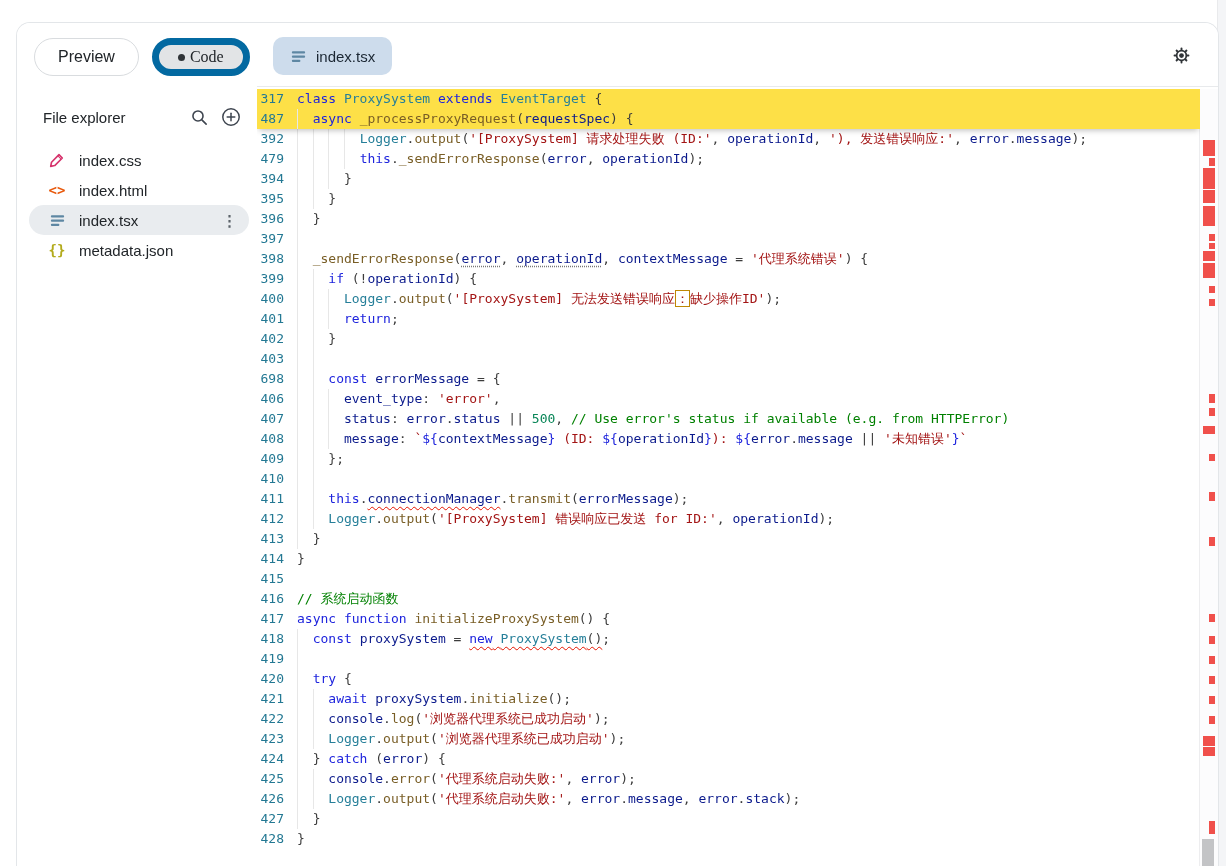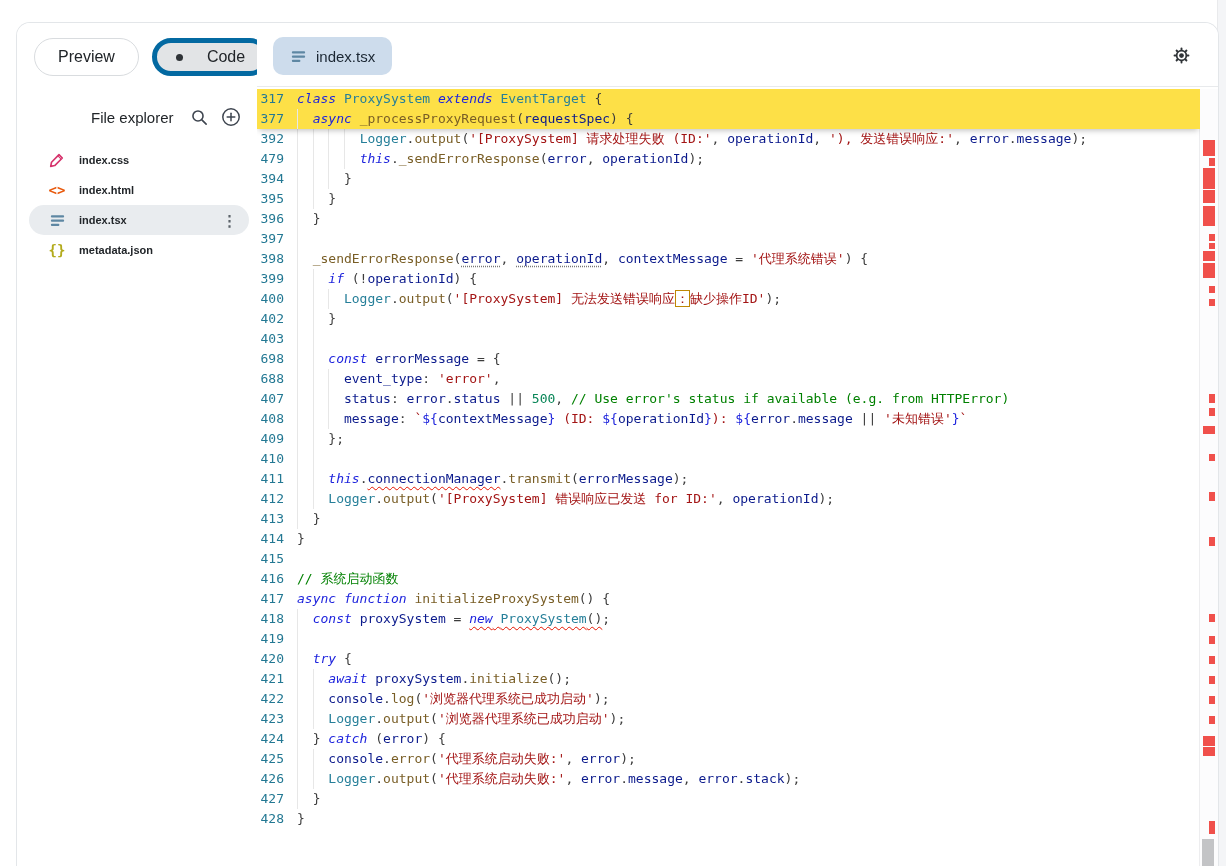--- a/index.html
+++ b/index.html
@@ -17,36 +17,36 @@
     background:#fff;border:1px solid #e3e6e9;border-bottom:none;
     border-radius:14px 14px 0 0;overflow:hidden;}
 
   
   .sidebar{position:absolute;left:0;top:0;bottom:0;width:240px;
     border-right:1px solid #e8eaed;background:#fff;}
   .btnrow{position:absolute;left:17px;top:15px;display:flex;gap:13px;}
   .btn{height:38px;border-radius:19px;display:flex;align-items:center;
     font-size:16px;color:#212529;box-sizing:border-box;cursor:pointer;}
   .btn-preview{background:#fff;border:1px solid #d9dcdf;padding:0 23px;}
-  .btn-code{background:var(--c-codebtn,#e2e4e6);border:5px solid #0369a1;padding:0 19px;gap:24px;}
+  .btn-code{background:var(--c-codebtn,#e2e4e6);border:7px solid #0369a1;padding:0 19px;gap:5px;font-family:Liberation Serif, serif;}
   .dot{width:7px;height:7px;border-radius:50%;background:#2f3337;}
 
   .fx-head{position:absolute;left:26px;right:10px;top:80px;height:28px;
-    display:flex;align-items:center;margin-left:48px;}
+    display:flex;align-items:center;}
   .fx-title{font-size:15px;color:#212529;flex:1;}
   .icon-btn{width:32px;height:28px;display:flex;align-items:center;
     justify-content:center;color:#3f4650;cursor:pointer;}
 
   .fx-list{position:absolute;left:12px;right:8px;top:122px;}
   .frow{height:30px;display:flex;align-items:center;border-radius:15px;
     padding:0 12px 0 18px;box-sizing:border-box;cursor:pointer;}
   .frow.sel{background:var(--c-selfile,#e9ecef);}
   .ficon{width:20px;display:flex;justify-content:center;align-items:center;margin-right:12px;}
   .ficon .glyph{font-family:"DejaVu Sans Mono",monospace;font-weight:bold;font-size:14px;}
-  .fname{font-size:11px;color:#212529;flex:1;font-weight:bold;}
+  .fname{font-size:15px;color:#212529;flex:1;}
   .kebab{color:#5c636a;font-size:15px;font-weight:bold;line-height:1;}
 
   
   .editorpane{position:absolute;left:240px;right:0;top:0;bottom:0;background:#fff;}
   .tabbar{position:absolute;left:0;right:0;top:0;height:63px;border-bottom:1px solid #e8eaec;}
   .tab{position:absolute;left:16px;top:14px;height:38px;border-radius:10px;
     background:var(--c-tab,#cddcec);display:flex;align-items:center;gap:9px;
     padding:0 17px;cursor:pointer;}
   .tab-label{font-size:15px;color:#1b2733;}
   .gear-btn{position:absolute;right:26px;top:21px;width:22px;height:22px;
@@ -56,21 +56,21 @@
     font-family:"DejaVu Sans Mono",monospace;font-size:13px;background:#fff;overflow:hidden;}
   .codebody{position:absolute;left:0;right:0;top:40px;}
   .sticky{position:absolute;left:0;right:0;top:0;height:40px;background:#fde047;
     box-shadow:0 3px 6px -2px rgba(0,0,0,0.28);z-index:2;}
   .crow{display:flex;height:20px;line-height:20px;}
   .lnum{flex:none;width:27px;text-align:right;margin-right:13px;
     color:var(--c-lnum,#237893);}
   .ccode{flex:1;position:relative;white-space:pre;color:#3c3c3c;}
   .iguide{position:absolute;top:0;bottom:0;width:1px;background:#e7e7e7;}
 
-  .tk-k{color:var(--c-kw,#1e24dd);font-style:italic;}
+  .tk-k{color:var(--c-kw,#1e24dd);}
   .tk-te{color:var(--c-kw,#1e24dd);}
   .tk-t{color:var(--c-type,#267f99);}
   .tk-f{color:var(--c-fn,#795e26);}
   .tk-v{color:var(--c-var,#0b1a8c);text-align:center;}
   .tk-s{color:var(--c-str,#a31515);}
   .tk-c{color:var(--c-com,#008000);}
   .tk-n{color:var(--c-num,#098658);}
   .tk-p{color:#3c3c3c;}
   .m-sqr{text-decoration-line:underline;text-decoration-style:wavy;
     text-decoration-color:#e51400;text-decoration-thickness:1px;text-underline-offset:3px;}
@@ -217,33 +217,37 @@
           </div>
           <div class="crow">
             <span class="lnum">399</span>
             <span class="ccode"><span class="iguide" style="left: 0ch;"></span><span class="iguide" style="left: 2ch;"></span>    <span class="tk-k">if</span><span class="tk-p"> (!</span><span class="tk-v">operationId</span><span class="tk-p">) {</span></span>
           </div>
           <div class="crow">
             <span class="lnum">400</span>
             <span class="ccode"><span class="iguide" style="left: 0ch;"></span><span class="iguide" style="left: 2ch;"></span><span class="iguide" style="left: 4ch;"></span>      <span class="tk-t">Logger</span><span class="tk-p">.</span><span class="tk-f">output</span><span class="tk-p">(</span><span class="tk-s">'[ProxySystem] 无法发送错误响应</span><span class="tk-s m-boxed">：</span><span class="tk-s">缺少操作ID'</span><span class="tk-p">);</span></span>
           </div>
           <div class="crow">
+            <span class="lnum">401</span>
+            <span class="ccode"><span class="iguide" style="left: 0ch;"></span><span class="iguide" style="left: 2ch;"></span><span class="iguide" style="left: 4ch;"></span>      <span class="tk-k">return</span><span class="tk-p">;</span></span>
+          </div>
+          <div class="crow">
             <span class="lnum">402</span>
             <span class="ccode"><span class="iguide" style="left: 0ch;"></span><span class="iguide" style="left: 2ch;"></span>    <span class="tk-p">}</span></span>
           </div>
           <div class="crow">
             <span class="lnum">403</span>
             <span class="ccode"><span class="iguide" style="left: 0ch;"></span><span class="iguide" style="left: 2ch;"></span>    </span>
           </div>
           <div class="crow">
             <span class="lnum">698</span>
             <span class="ccode"><span class="iguide" style="left: 0ch;"></span><span class="iguide" style="left: 2ch;"></span>    <span class="tk-k">const</span><span class="tk-p"> </span><span class="tk-v">errorMessage</span><span class="tk-p"> = {</span></span>
           </div>
           <div class="crow">
-            <span class="lnum">688</span>
+            <span class="lnum">406</span>
             <span class="ccode"><span class="iguide" style="left: 0ch;"></span><span class="iguide" style="left: 2ch;"></span><span class="iguide" style="left: 4ch;"></span>      <span class="tk-v">event_type</span><span class="tk-p">: </span><span class="tk-s">'error'</span><span class="tk-p">,</span></span>
           </div>
           <div class="crow">
             <span class="lnum">407</span>
             <span class="ccode"><span class="iguide" style="left: 0ch;"></span><span class="iguide" style="left: 2ch;"></span><span class="iguide" style="left: 4ch;"></span>      <span class="tk-v">status</span><span class="tk-p">: </span><span class="tk-v">error</span><span class="tk-p">.</span><span class="tk-v">status</span><span class="tk-p"> || </span><span class="tk-n">500</span><span class="tk-p">, </span><span class="tk-c">// Use error's status if available (e.g. from HTTPError)</span></span>
           </div>
           <div class="crow">
             <span class="lnum">408</span>
             <span class="ccode"><span class="iguide" style="left: 0ch;"></span><span class="iguide" style="left: 2ch;"></span><span class="iguide" style="left: 4ch;"></span>      <span class="tk-v">message</span><span class="tk-p">: </span><span class="tk-s">`</span><span class="tk-te">${</span><span class="tk-v">contextMessage</span><span class="tk-te">}</span><span class="tk-s"> (ID: </span><span class="tk-te">${</span><span class="tk-v">operationId</span><span class="tk-te">}</span><span class="tk-s">): </span><span class="tk-te">${</span><span class="tk-v">error</span><span class="tk-p">.</span><span class="tk-v">message</span><span class="tk-p"> || </span><span class="tk-s">'未知错误'</span><span class="tk-te">}</span><span class="tk-s">`</span></span>
           </div>
@@ -327,21 +331,21 @@
             <span class="lnum">428</span>
             <span class="ccode"><span class="tk-p">}</span></span>
           </div>
         </div>
       <div class="sticky" id="sticky-lines">
           <div class="crow">
             <span class="lnum">317</span>
             <span class="ccode"><span class="tk-k">class</span><span class="tk-p"> </span><span class="tk-t">ProxySystem</span><span class="tk-p"> </span><span class="tk-k">extends</span><span class="tk-p"> </span><span class="tk-t">EventTarget</span><span class="tk-p"> {</span></span>
           </div>
           <div class="crow">
-            <span class="lnum">377</span>
+            <span class="lnum">487</span>
             <span class="ccode"><span class="iguide" style="left: 0ch;"></span>  <span class="tk-k">async</span><span class="tk-p"> </span><span class="tk-f">_processProxyRequest</span><span class="tk-p">(</span><span class="tk-v">requestSpec</span><span class="tk-p">) {</span></span>
           </div>
         </div>
     </div>
 
     <div class="scrollstrip" id="scroll-strip">
         <div class="mark wide" style="top: 51px; height: 16px;"></div>
         <div class="mark small" style="top: 69px; height: 8px;"></div>
         <div class="mark wide" style="top: 79px; height: 21px;"></div>
         <div class="mark wide" style="top: 101px; height: 13px;"></div>

